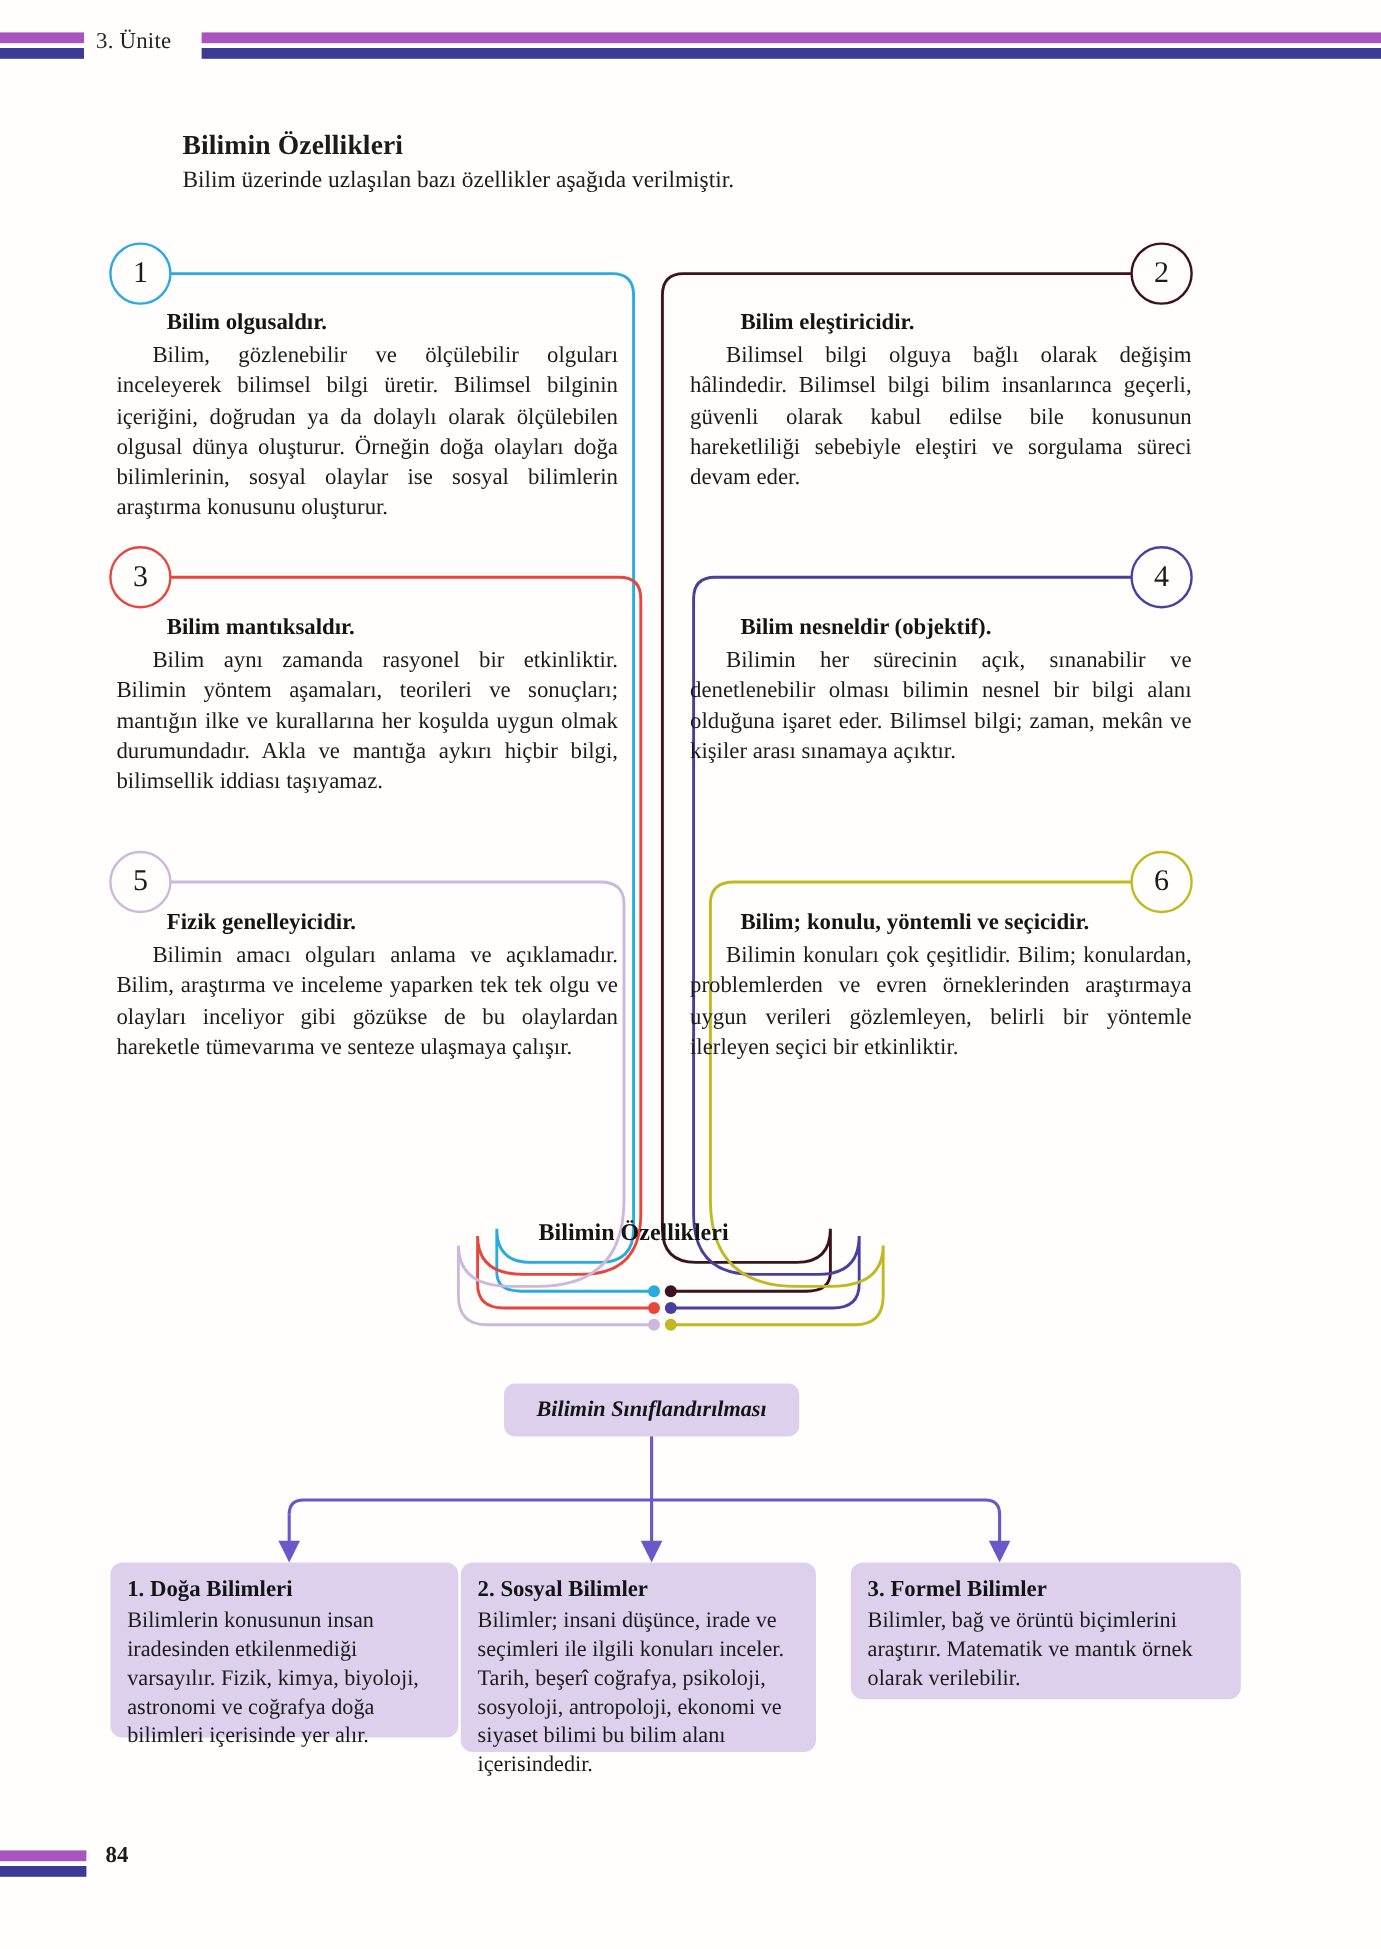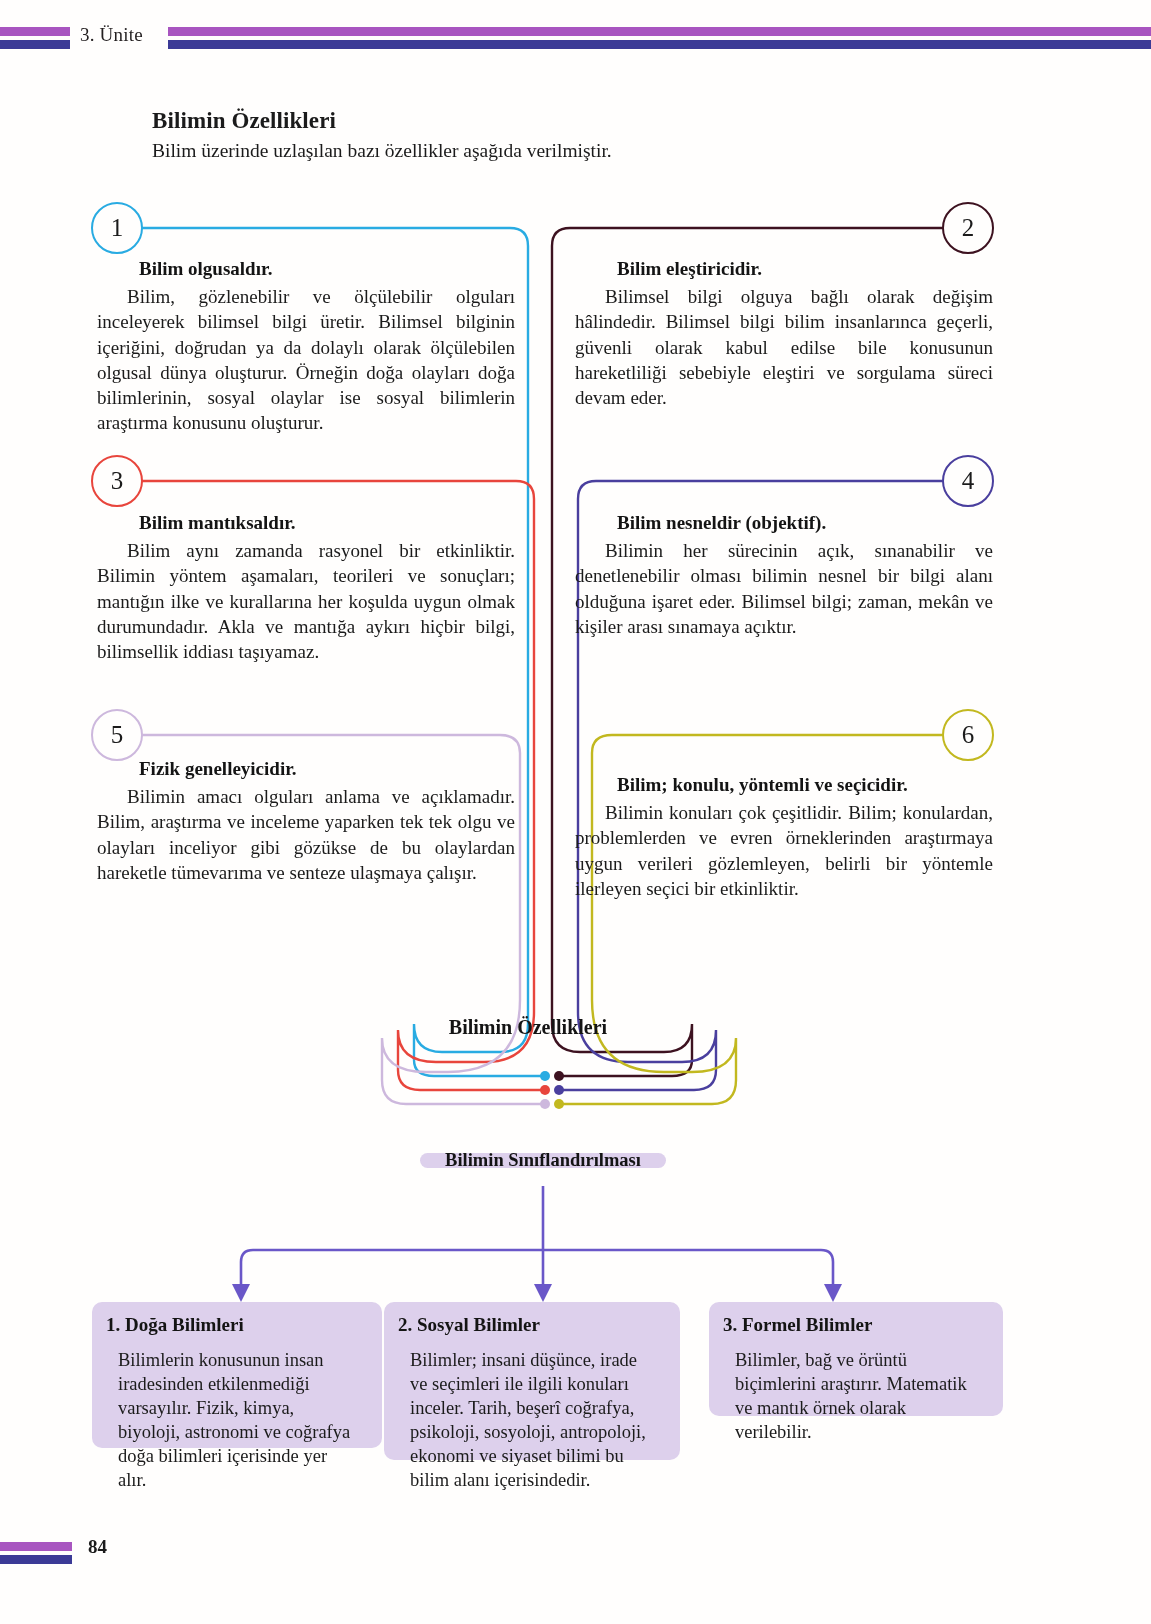--- a/index.html
+++ b/index.html
@@ -121,51 +121,52 @@
     font-weight: bold;
     color: #141414;
   }
 
   
   .class-pill {
     position: absolute;
     left: 420px;
     top: 1153px;
     width: 246px;
-    height: 15px;
+    height: 44px;
     background: #ddd0ec;
     border-radius: 9px;
     display: flex;
     align-items: center;
     justify-content: center;
     font-size: 18.5px;
     font-weight: bold;
     color: #141414;
     box-sizing: border-box;
+    font-style: italic;
   }
 
   
   .card {
     position: absolute;
     background: #ddd0ec;
     border-radius: 10px;
     box-sizing: border-box;
     padding: 12px 14px 14px 14px;
   }
   .card-title {
     font-size: 19px;
     font-weight: bold;
     color: #141414;
     margin: 0 0 3px 0;
   }
   .card-body {
     font-size: 18.5px;
     line-height: 1.3;
     color: #1b1b1b;
-    margin: 12px;
+    margin: 0;
     text-align: left;
   }
 
   
   .ftr-bar {
     position: absolute;
     height: 9px;
     left: 0;
     width: 72px;
   }
@@ -263,40 +264,40 @@
   <div class="feat" style="left:97px; top:512px; width:418px;">
     <p class="feat-title">Bilim mantıksaldır.</p>
     <p class="feat-body">Bilim aynı zamanda rasyonel bir etkinliktir. Bilimin yöntem aşamaları, teorileri ve sonuçları; mantığın ilke ve kurallarına her koşulda uygun olmak durumundadır. Akla ve mantığa aykırı hiçbir bilgi, bilimsellik iddiası taşıyamaz.</p>
   </div>
 
   <div class="feat" style="left:97px; top:758px; width:418px;">
     <p class="feat-title">Fizik genelleyicidir.</p>
     <p class="feat-body">Bilimin amacı olguları anlama ve açıklamadır. Bilim, araştırma ve inceleme yaparken tek tek olgu ve olayları inceliyor gibi gözükse de bu olaylardan hareketle tümevarıma ve senteze ulaşmaya çalışır.</p>
   </div>
 
-  <div class="feat" style="left:575px; top:758px; width:418px;margin-top:16px;">
+  <div class="feat" style="left:575px; top:758px; width:418px;">
     <p class="feat-title">Bilim; konulu, yöntemli ve seçicidir.</p>
     <p class="feat-body">Bilimin konuları çok çeşitlidir. Bilim; konulardan, problemlerden ve evren örneklerinden araştırmaya uygun verileri gözlemleyen, belirli bir yöntemle ilerleyen seçici bir etkinliktir.</p>
   </div>
 
   <div class="hub-label">Bilimin Özellikleri</div>
 
   <div class="class-pill">Bilimin Sınıflandırılması</div>
 
   <div class="card" style="left:92px; top:1302px; width:290px; height:146px;">
     <p class="card-title">1. Doğa Bilimleri</p>
     <p class="card-body">Bilimlerin konusunun insan iradesinden etkilenmediği varsayılır. Fizik, kimya, biyoloji, astronomi ve coğrafya doğa bilimleri içerisinde yer alır.</p>
   </div>
 
   <div class="card" style="left:384px; top:1302px; width:296px; height:158px;">
     <p class="card-title">2. Sosyal Bilimler</p>
     <p class="card-body">Bilimler; insani düşünce, irade ve seçimleri ile ilgili konuları inceler. Tarih, beşerî coğrafya, psikoloji, sosyoloji, antropoloji, ekonomi ve siyaset bilimi bu bilim alanı içerisindedir.</p>
   </div>
 
-  <div class="card" style="left:709px; top:1302px; width:294px; height:114px;">
+  <div class="card" style="left:709px; top:1302px; width:325px; height:114px;">
     <p class="card-title">3. Formel Bilimler</p>
     <p class="card-body">Bilimler, bağ ve örüntü biçimlerini araştırır. Matematik ve mantık örnek olarak verilebilir.</p>
   </div>
 
   <div class="ftr-bar ftr-violet"></div>
   <div class="ftr-bar ftr-indigo"></div>
   <div class="page-no">84</div>
 
 </div>
 

